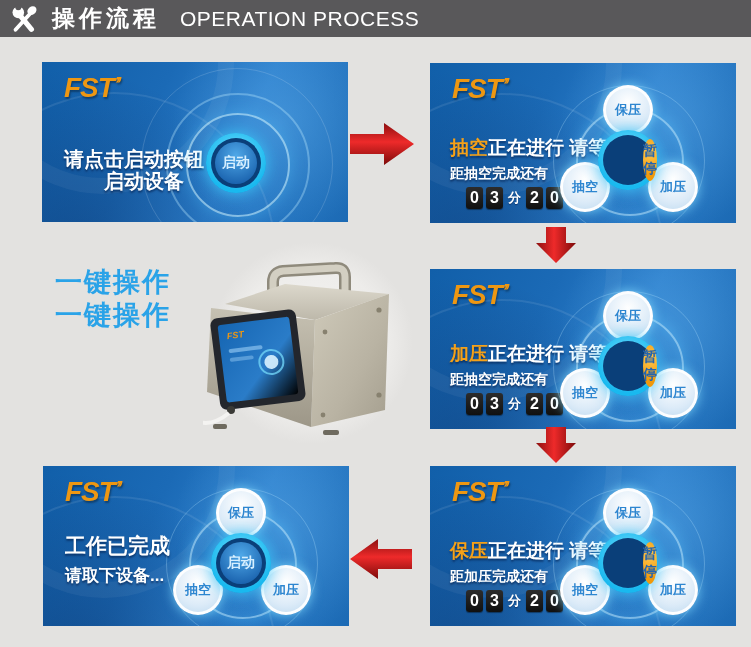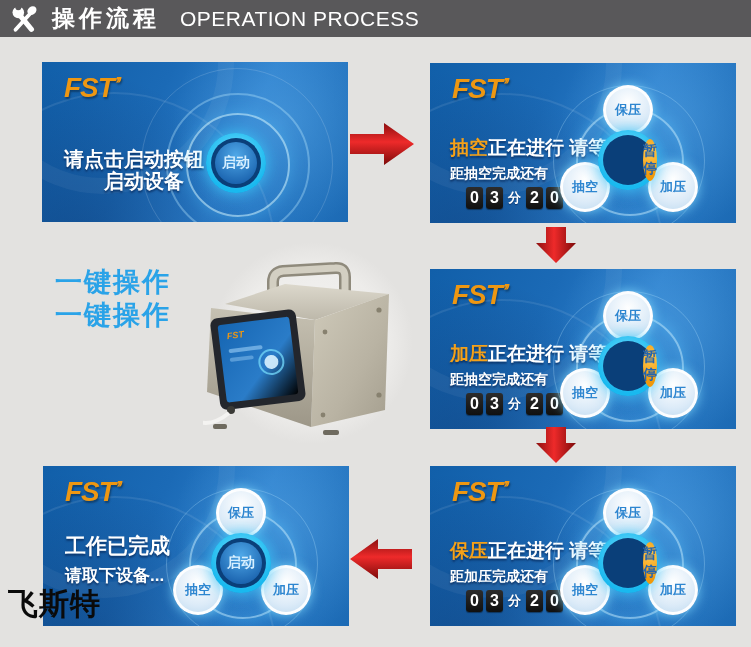--- a/index.html
+++ b/index.html
@@ -321,15 +321,14 @@
       <circle cx="68" cy="124" r="7" fill="#d9f2ff" opacity="0.9"></circle>
     </g>
 
     <circle cx="28" cy="170" r="4" fill="#3a3a36"></circle>
     <path d="M26,173 Q10,186 -4,182" fill="none" stroke="#f4f3f1" stroke-width="4"></path>
 
     <rect x="10" y="184" width="14" height="5" rx="2" fill="#6e6a5e"></rect>
     <rect x="120" y="190" width="16" height="5" rx="2" fill="#6e6a5e"></rect>
   </svg>
 
-  <div class="watermark">飞斯特</div>
 
 </div>
 
 </body></html>

